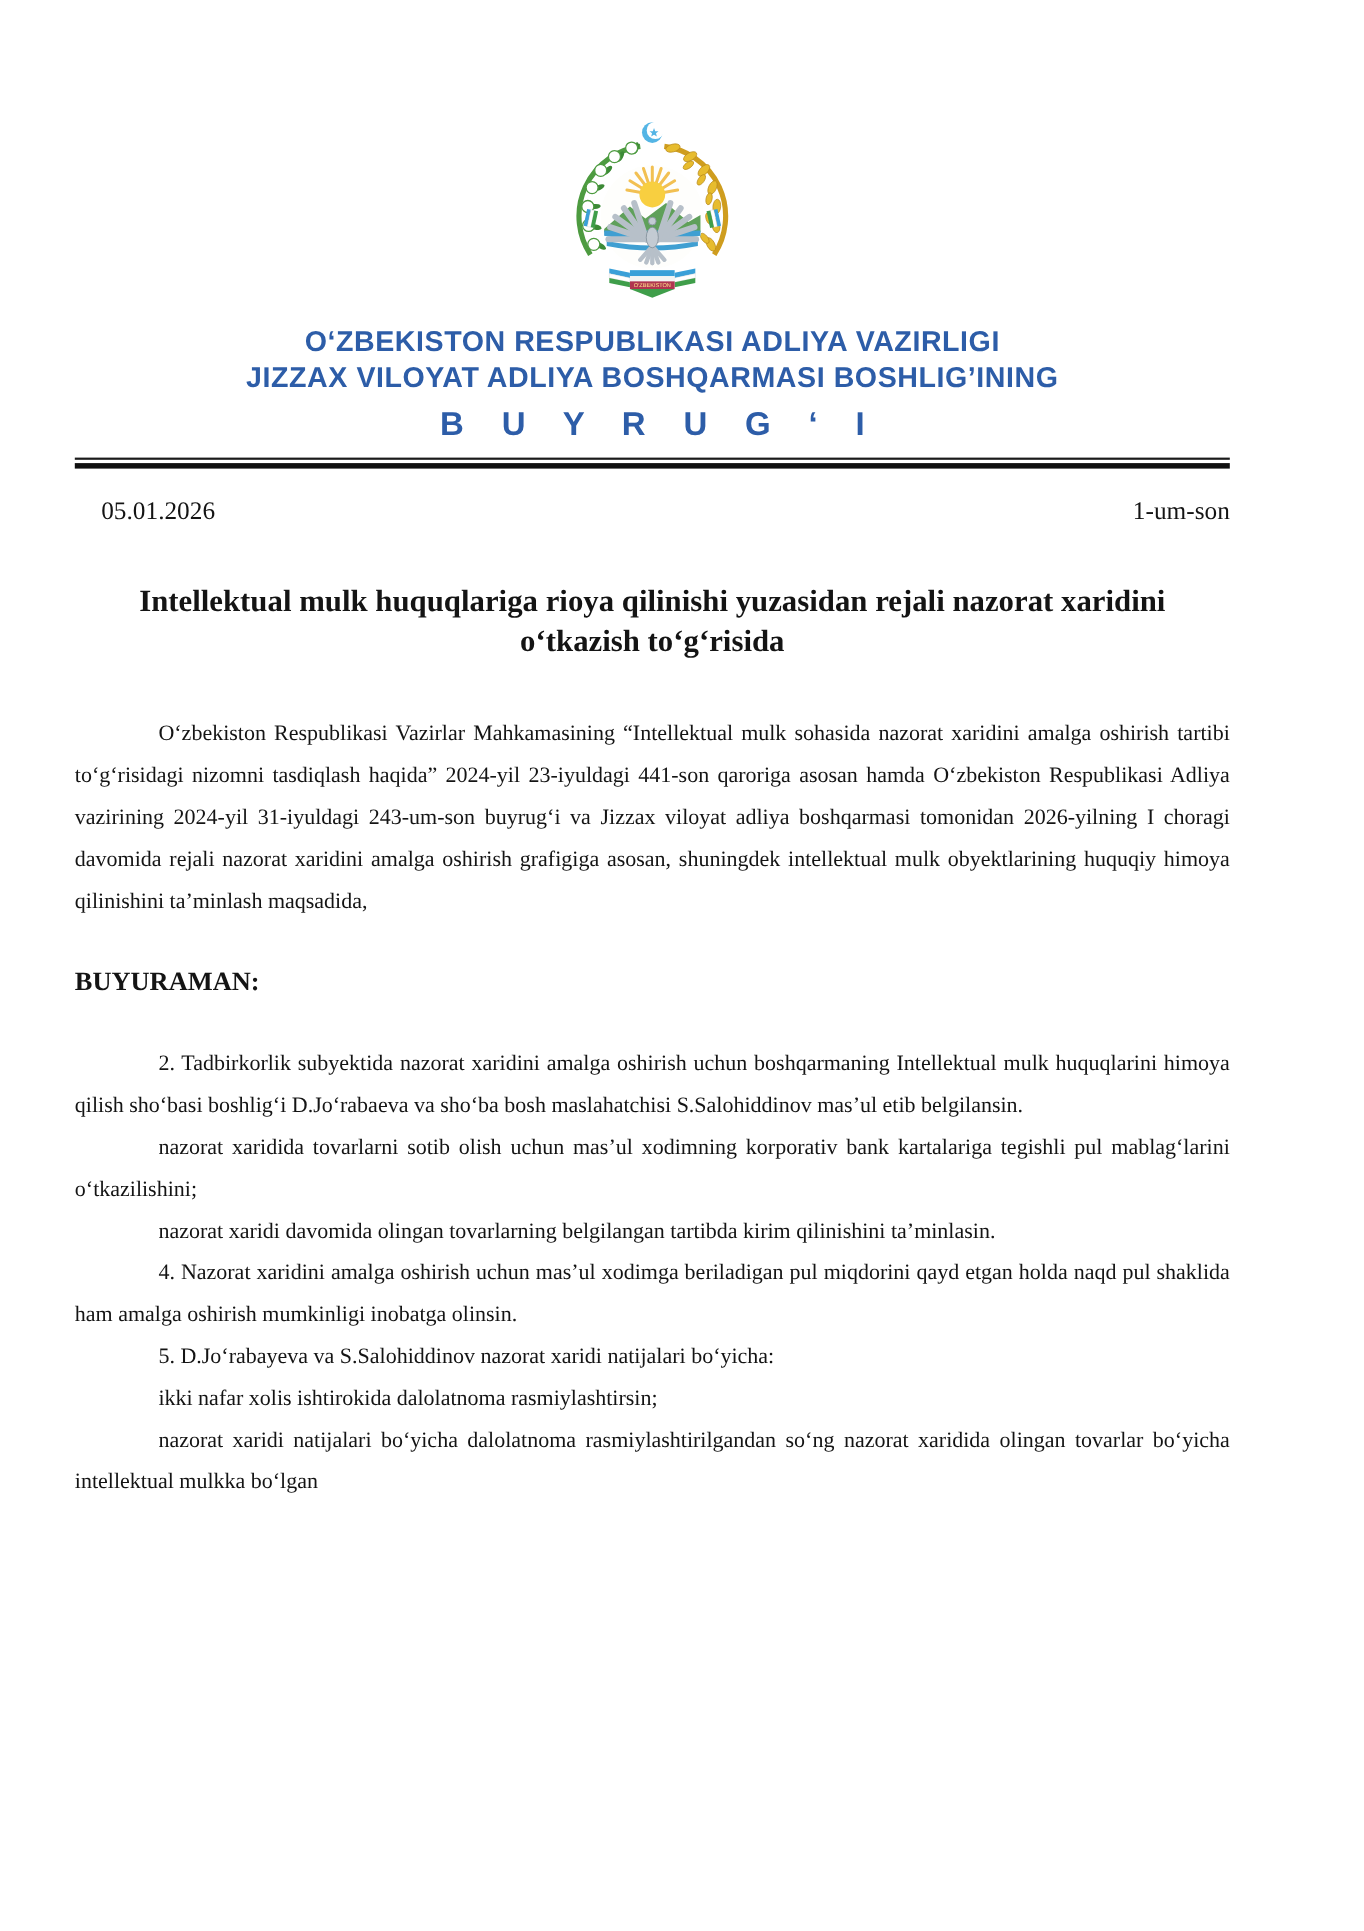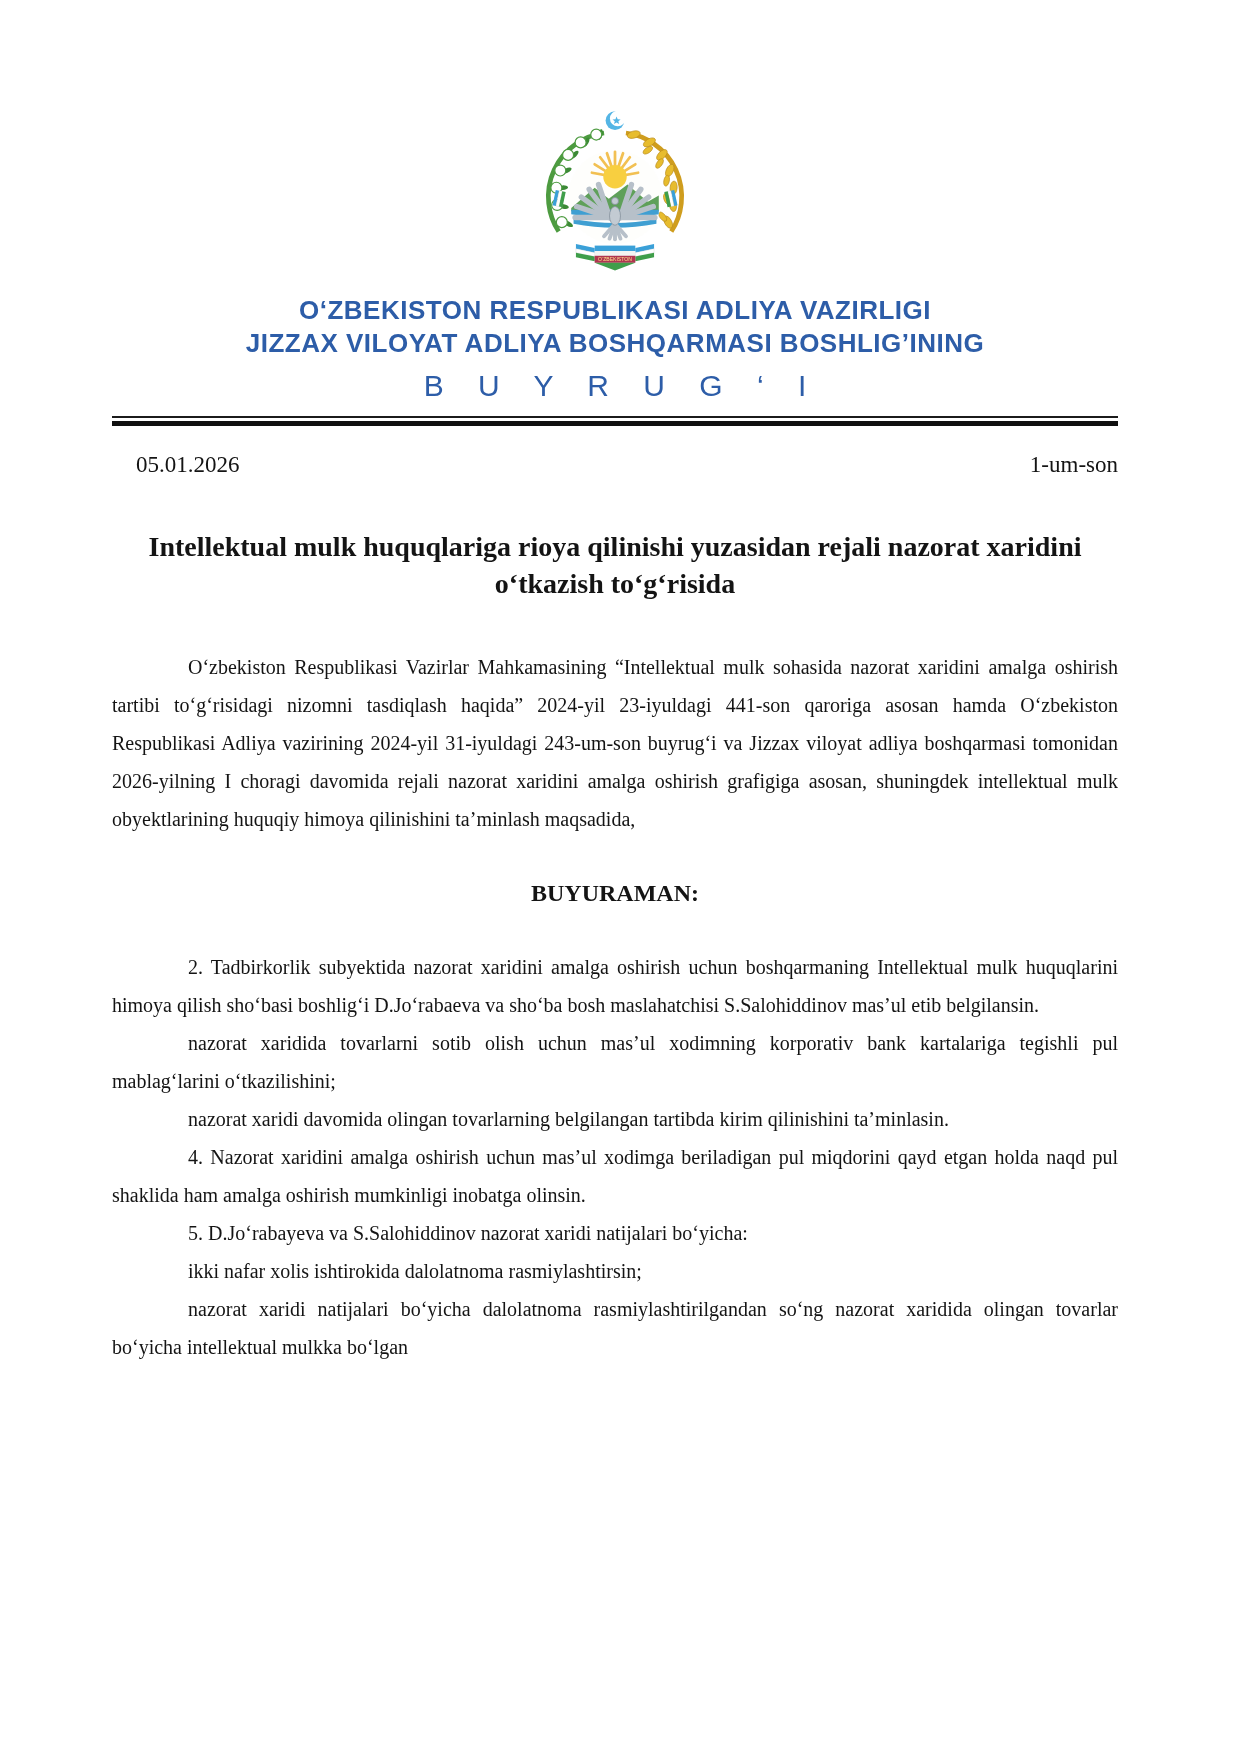--- a/index.html
+++ b/index.html
@@ -1,31 +1,31 @@
 <!DOCTYPE html>
 <html><head>
 <meta charset="utf-8">
 <style>
   html,body { margin:0; padding:0; background:#ffffff; }
   .page {
     position:relative; width:1240px; height:1755px; margin:0 auto;
     background:#ffffff; overflow:hidden;
     font-family:"Liberation Serif", serif; color:#141414;
   }
-  .content { padding:0 122px 0 68px;margin-left:44px; }
+  .content { padding:0 122px 0 68px; }
 
   .doc-header { text-align:center; padding-top:104px; }
   .emblem svg { display:block; margin:0 auto 10px; }
 
   .org-line {
     font-family:"Liberation Sans", sans-serif; font-weight:700;
     color:#2d5da8; font-size:26px; line-height:33px; letter-spacing:0.5px;
   }
   .doc-type {
-    font-family:"Liberation Sans", sans-serif; font-weight:400;
+    font-family:"Liberation Sans", sans-serif; font-weight:700;
     color:#2d5da8; font-size:30px; line-height:36px;
     letter-spacing:13px; text-indent:13px; margin-top:8px;
   }
   .double-rule {
     margin-top:12px; height:3px;
     border-top:2px solid #1b1b1b; border-bottom:5px solid #101010;
   }
 
   .meta-row {
     display:flex; justify-content:space-between; align-items:baseline;
@@ -37,21 +37,21 @@
     font-size:28px; font-weight:700; text-align:center;
     line-height:37px; margin:50px 10px 0;
   }
 
   .body-text { margin-top:46px; }
   .para {
     margin:0; text-align:justify; text-indent:76px;
     font-size:20px; line-height:38px;
   }
   .order-heading {
-    text-align:center; font-size:24px; font-weight:700;
+    font-size:24px; font-weight:700;
     margin:36px 0; line-height:38px;
   }
 </style>
 </head>
 <body>
 
 <div class="page">
   <div class="content">
 
     <header class="doc-header">

